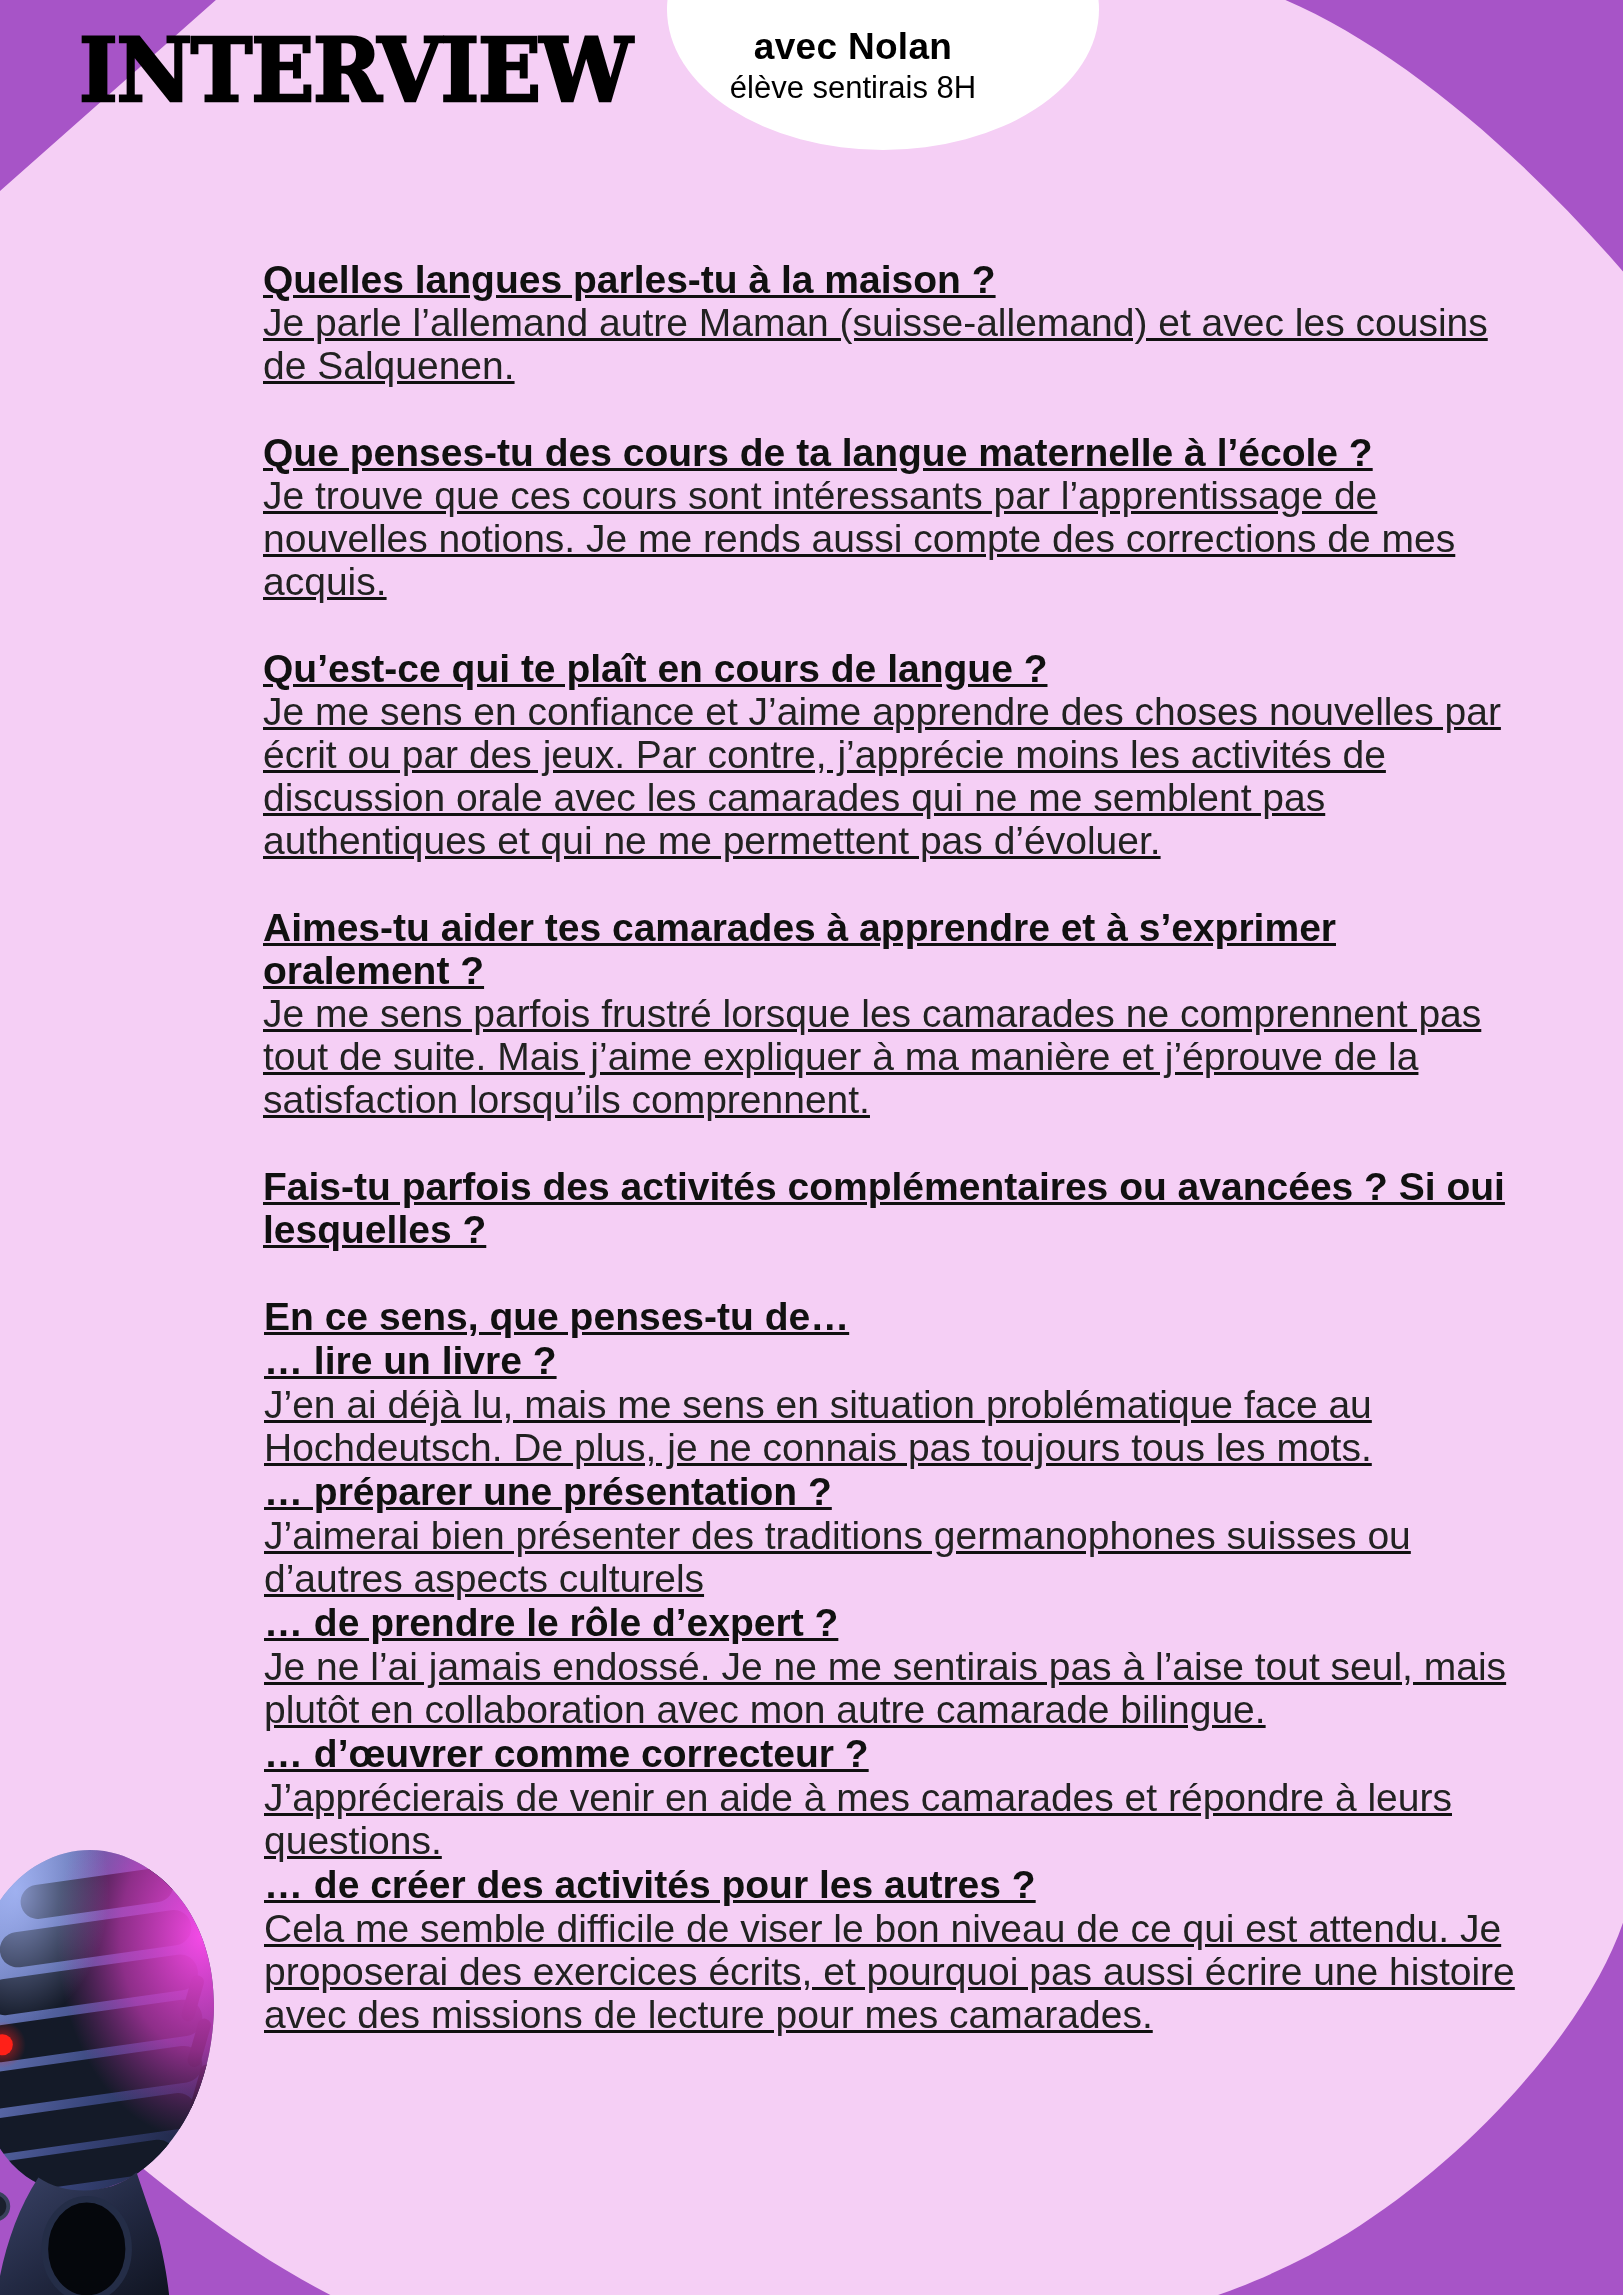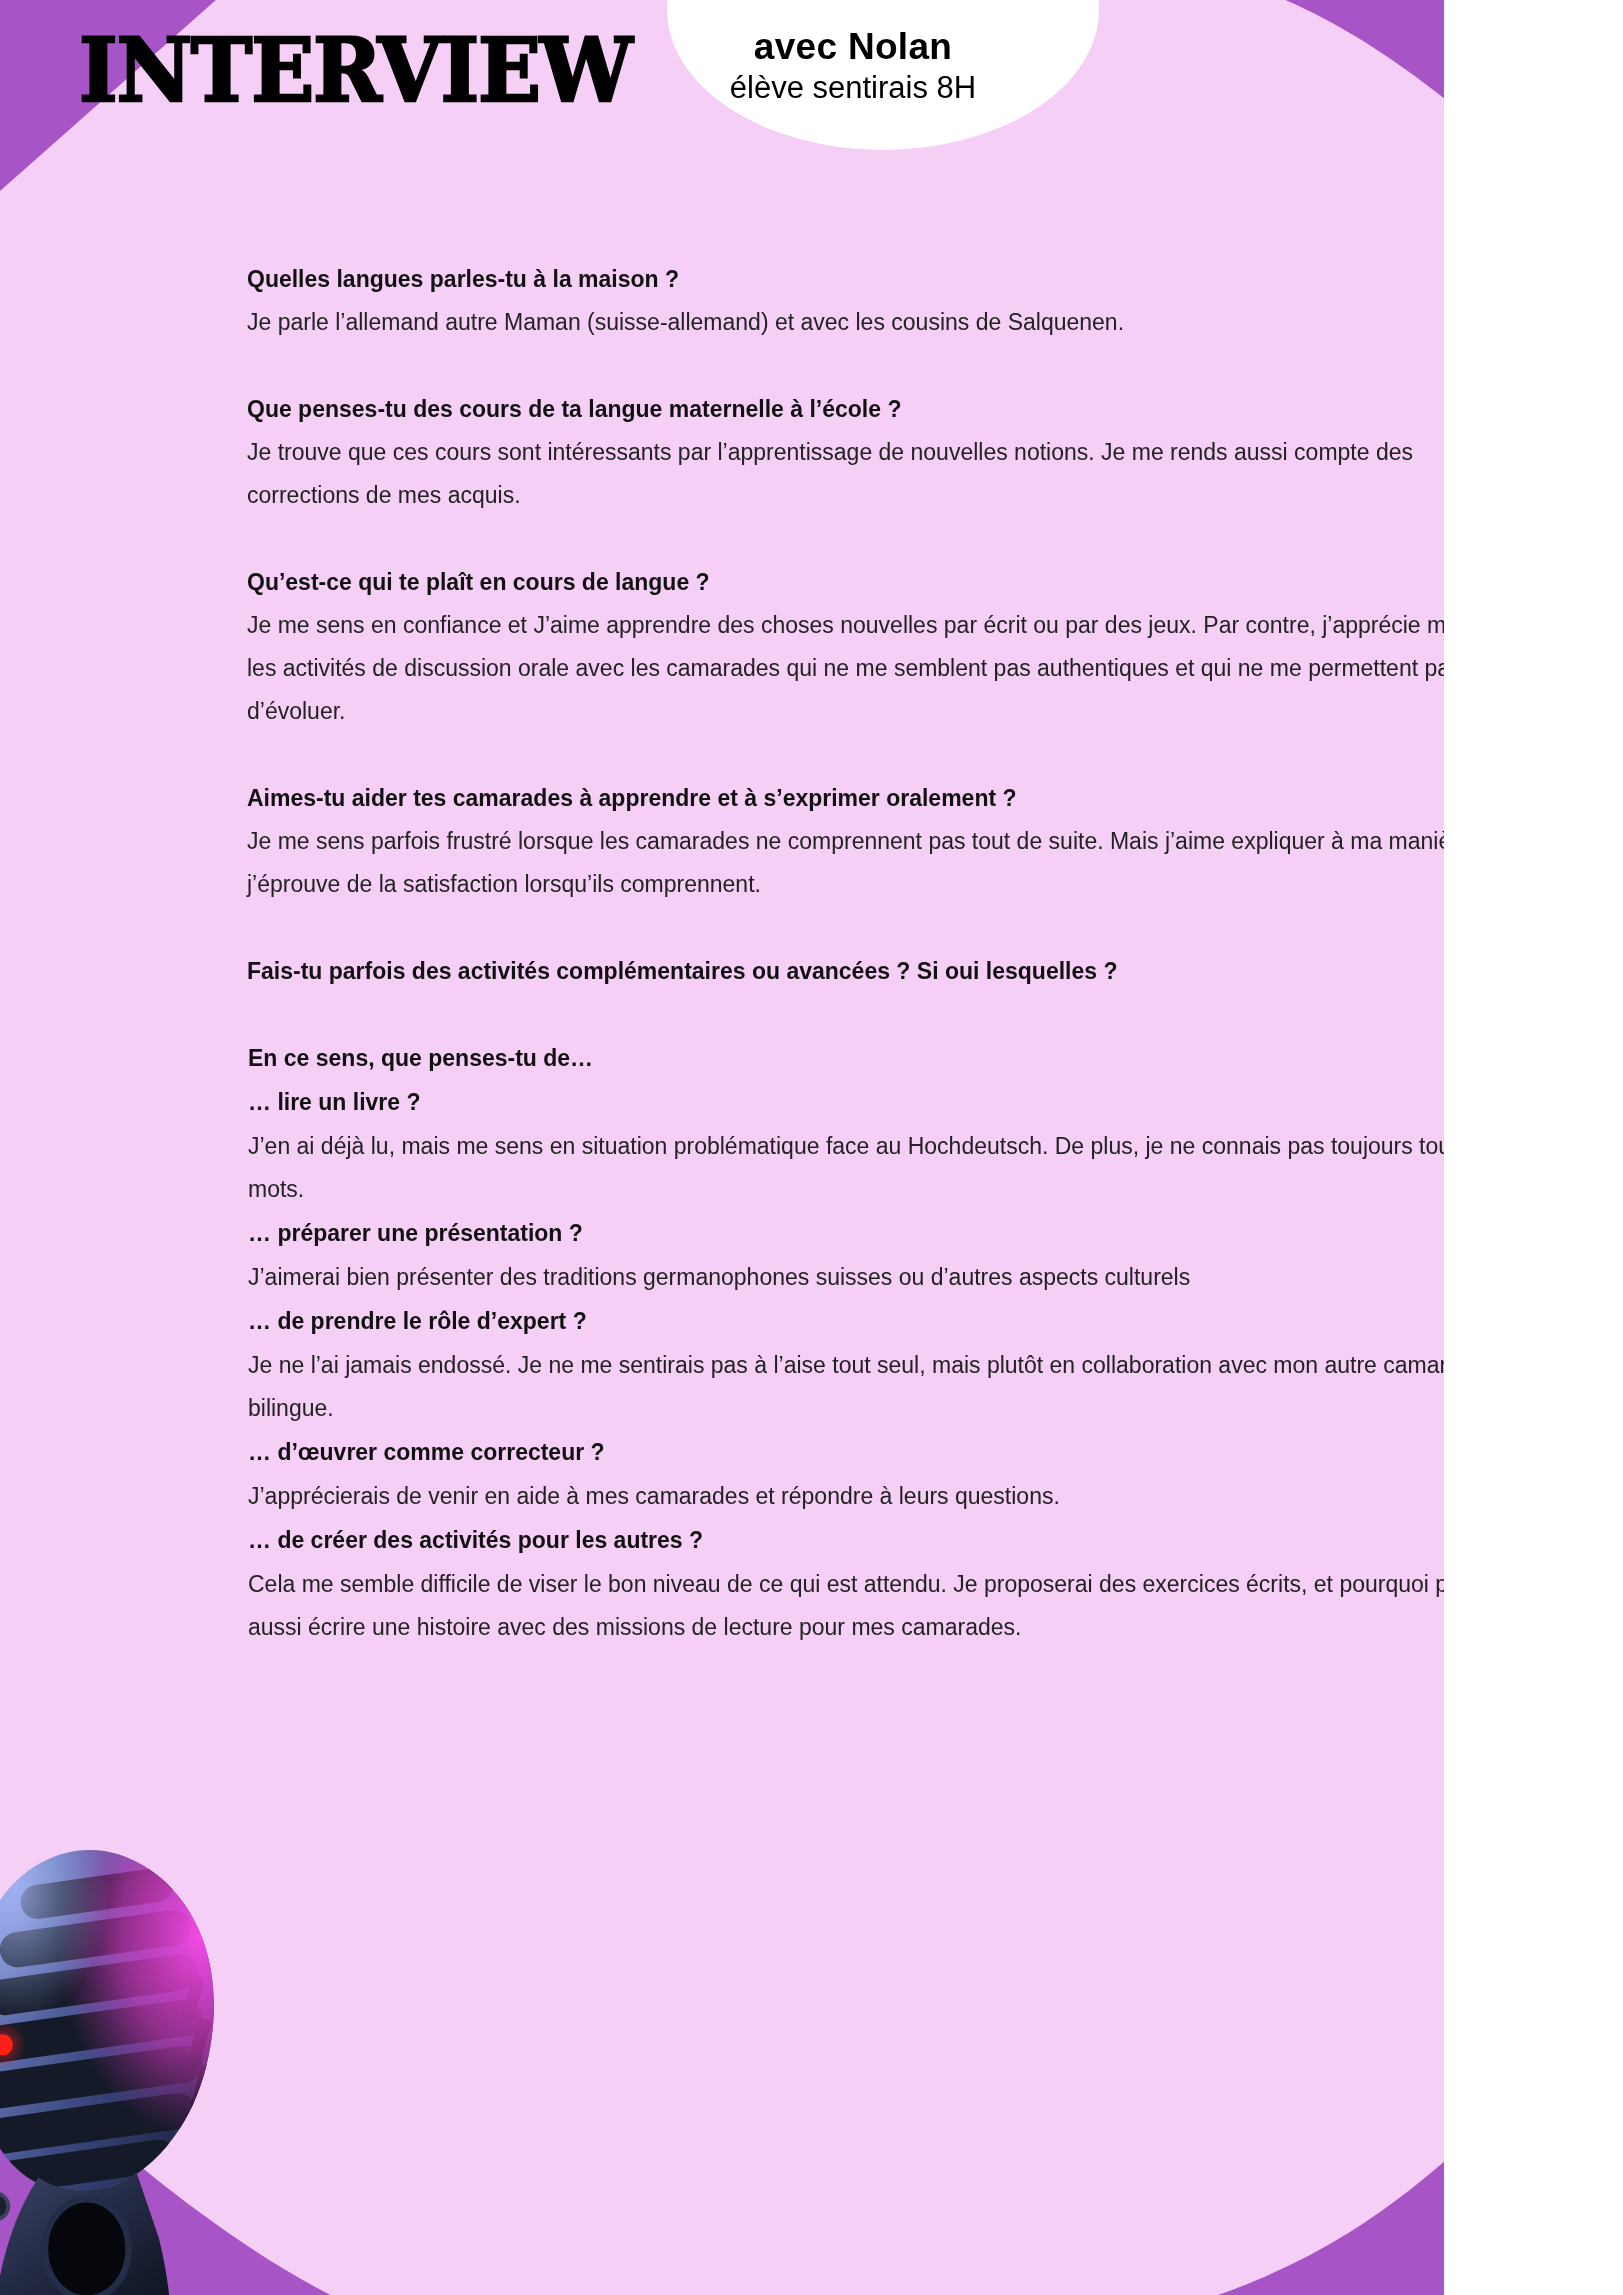--- a/index.html
+++ b/index.html
@@ -10,21 +10,21 @@
     --text-answer:#222222;
   }
   html,body{margin:0;padding:0;}
   body{
     width:1623px;height:2295px;
     font-family:"Liberation Sans",sans-serif;
     background:#ffffff;
   }
   .page{
     position:relative;
-    width:1444px;height:2295px;
+    width:1623px;height:2295px;
     background:var(--bg);
     overflow:hidden;
   }
   .blob-svg{
     position:absolute;left:0;top:0;width:1623px;height:2295px;display:block;
   }
   .blob-path{fill:var(--blob);}
   .badge{
     position:absolute;
     left:667px;top:-131px;
@@ -54,25 +54,26 @@
     line-height:1;
     letter-spacing:-1.3px;
     color:#000;
     -webkit-text-stroke:2.6px #000;
     transform:scaleX(0.94);
     transform-origin:left top;
     white-space:nowrap;
   }
   .content{
     position:absolute;
-    left:247px;top:258px;
+    left:263px;top:258px;
     width:1256px;
     color:var(--text);
-    font-size:23px;
+    font-size:39px;
     line-height:43px;
+    text-decoration:underline;
   }
   .qa{margin:0 0 44px 0;}
   .qa p{margin:0;}
   .question{font-weight:bold;color:var(--text);}
   .answer{font-weight:normal;color:var(--text-answer);}
   .followup p{margin:1px;}
   .mic-svg{
     position:absolute;
     left:-39px;top:1819px;
     width:262px;height:477px;

